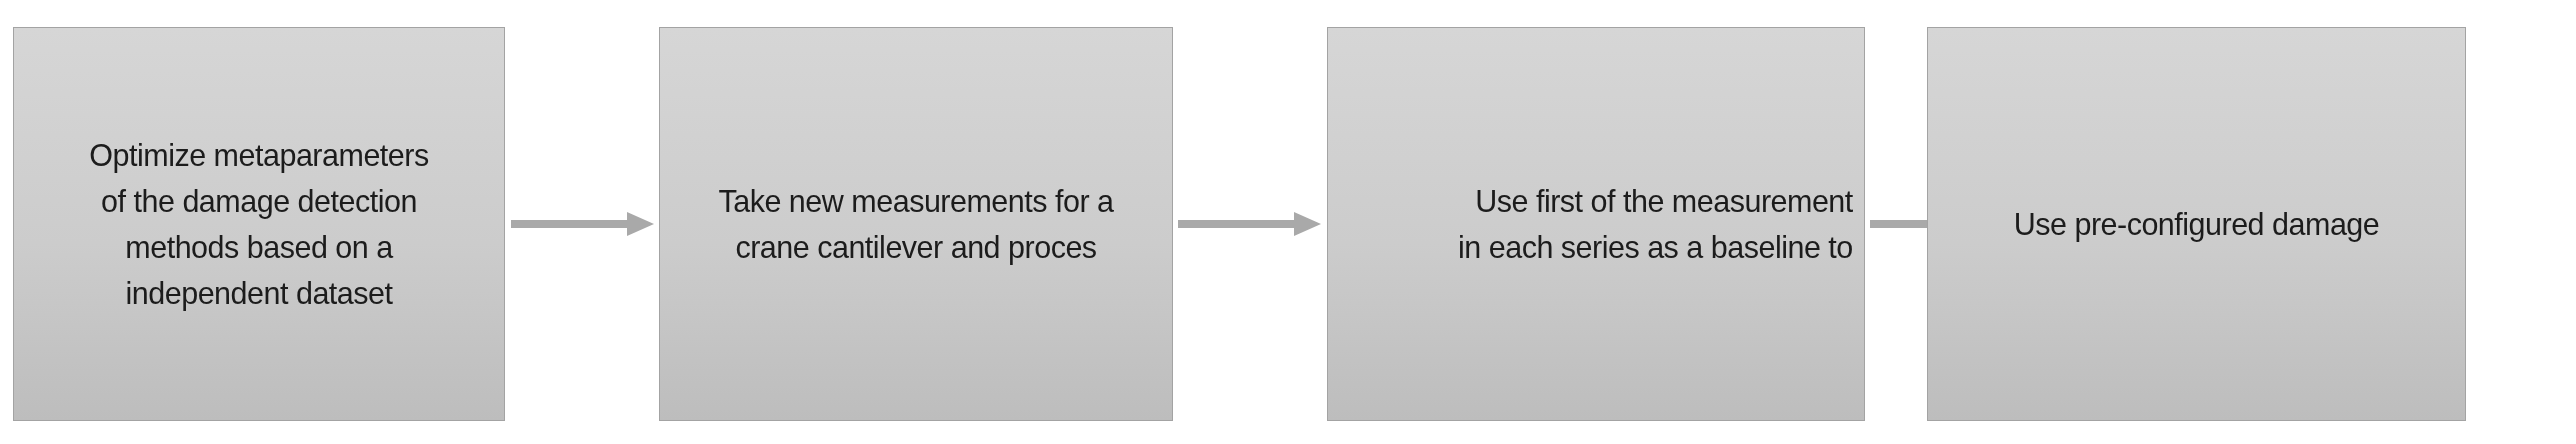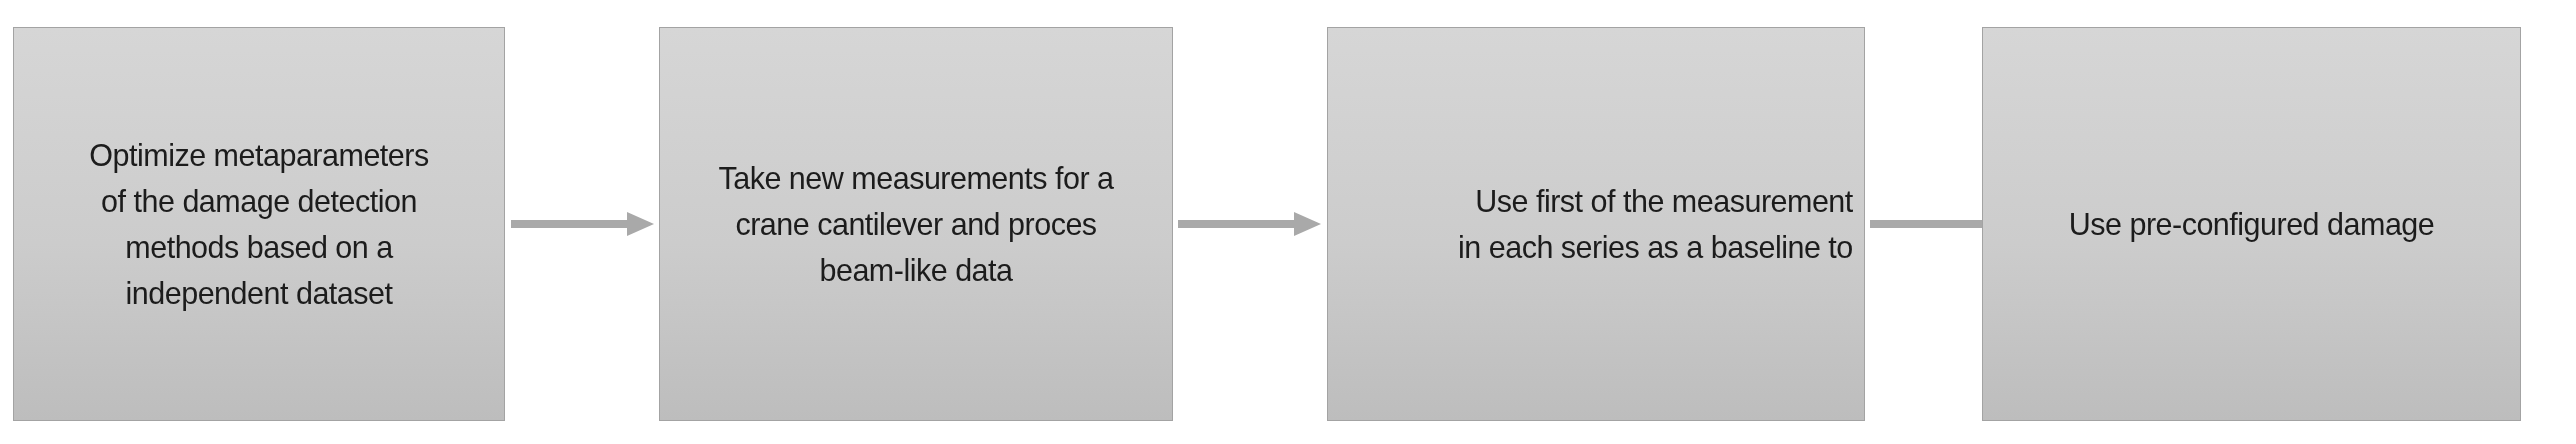--- a/index.html
+++ b/index.html
@@ -37,21 +37,21 @@
     text-align:center;
     color:var(--text);
     font-size:30.5px;
     line-height:46px;
     letter-spacing:-0.5px;
     padding:0 11.2px;
   }
   .b1{left:13px;  width:492px;}
   .b2{left:659px; width:514px;align-items:center;}
   .b3{left:1327px;width:538px;align-items:flex-end;}
-  .b4{left:1982px;width:539px;}
+  .b4{left:1927px;width:539px;}
   .box-line{white-space:nowrap;}
   .arrow{
     position:absolute;
     top:212px;
     height:24px;
     display:flex;
     align-items:center;
   }
   .a1{left:511px;}
   .a2{left:1178px;}
@@ -82,21 +82,20 @@
   </div>
 
   <div class="arrow a1">
     <div class="arrow-shaft"></div>
     <div class="arrow-head"></div>
   </div>
 
   <div class="flow-box b2">
     <div class="box-line">Take new measurements for a</div>
     <div class="box-line">crane cantilever and proces</div>
-    <div class="box-line">beam-like data</div>
   </div>
 
   <div class="arrow a2">
     <div class="arrow-shaft"></div>
     <div class="arrow-head"></div>
   </div>
 
   <div class="flow-box b3">
     <div class="box-line">Use first of the measurement</div>
     <div class="box-line">in each series as a baseline to</div>

